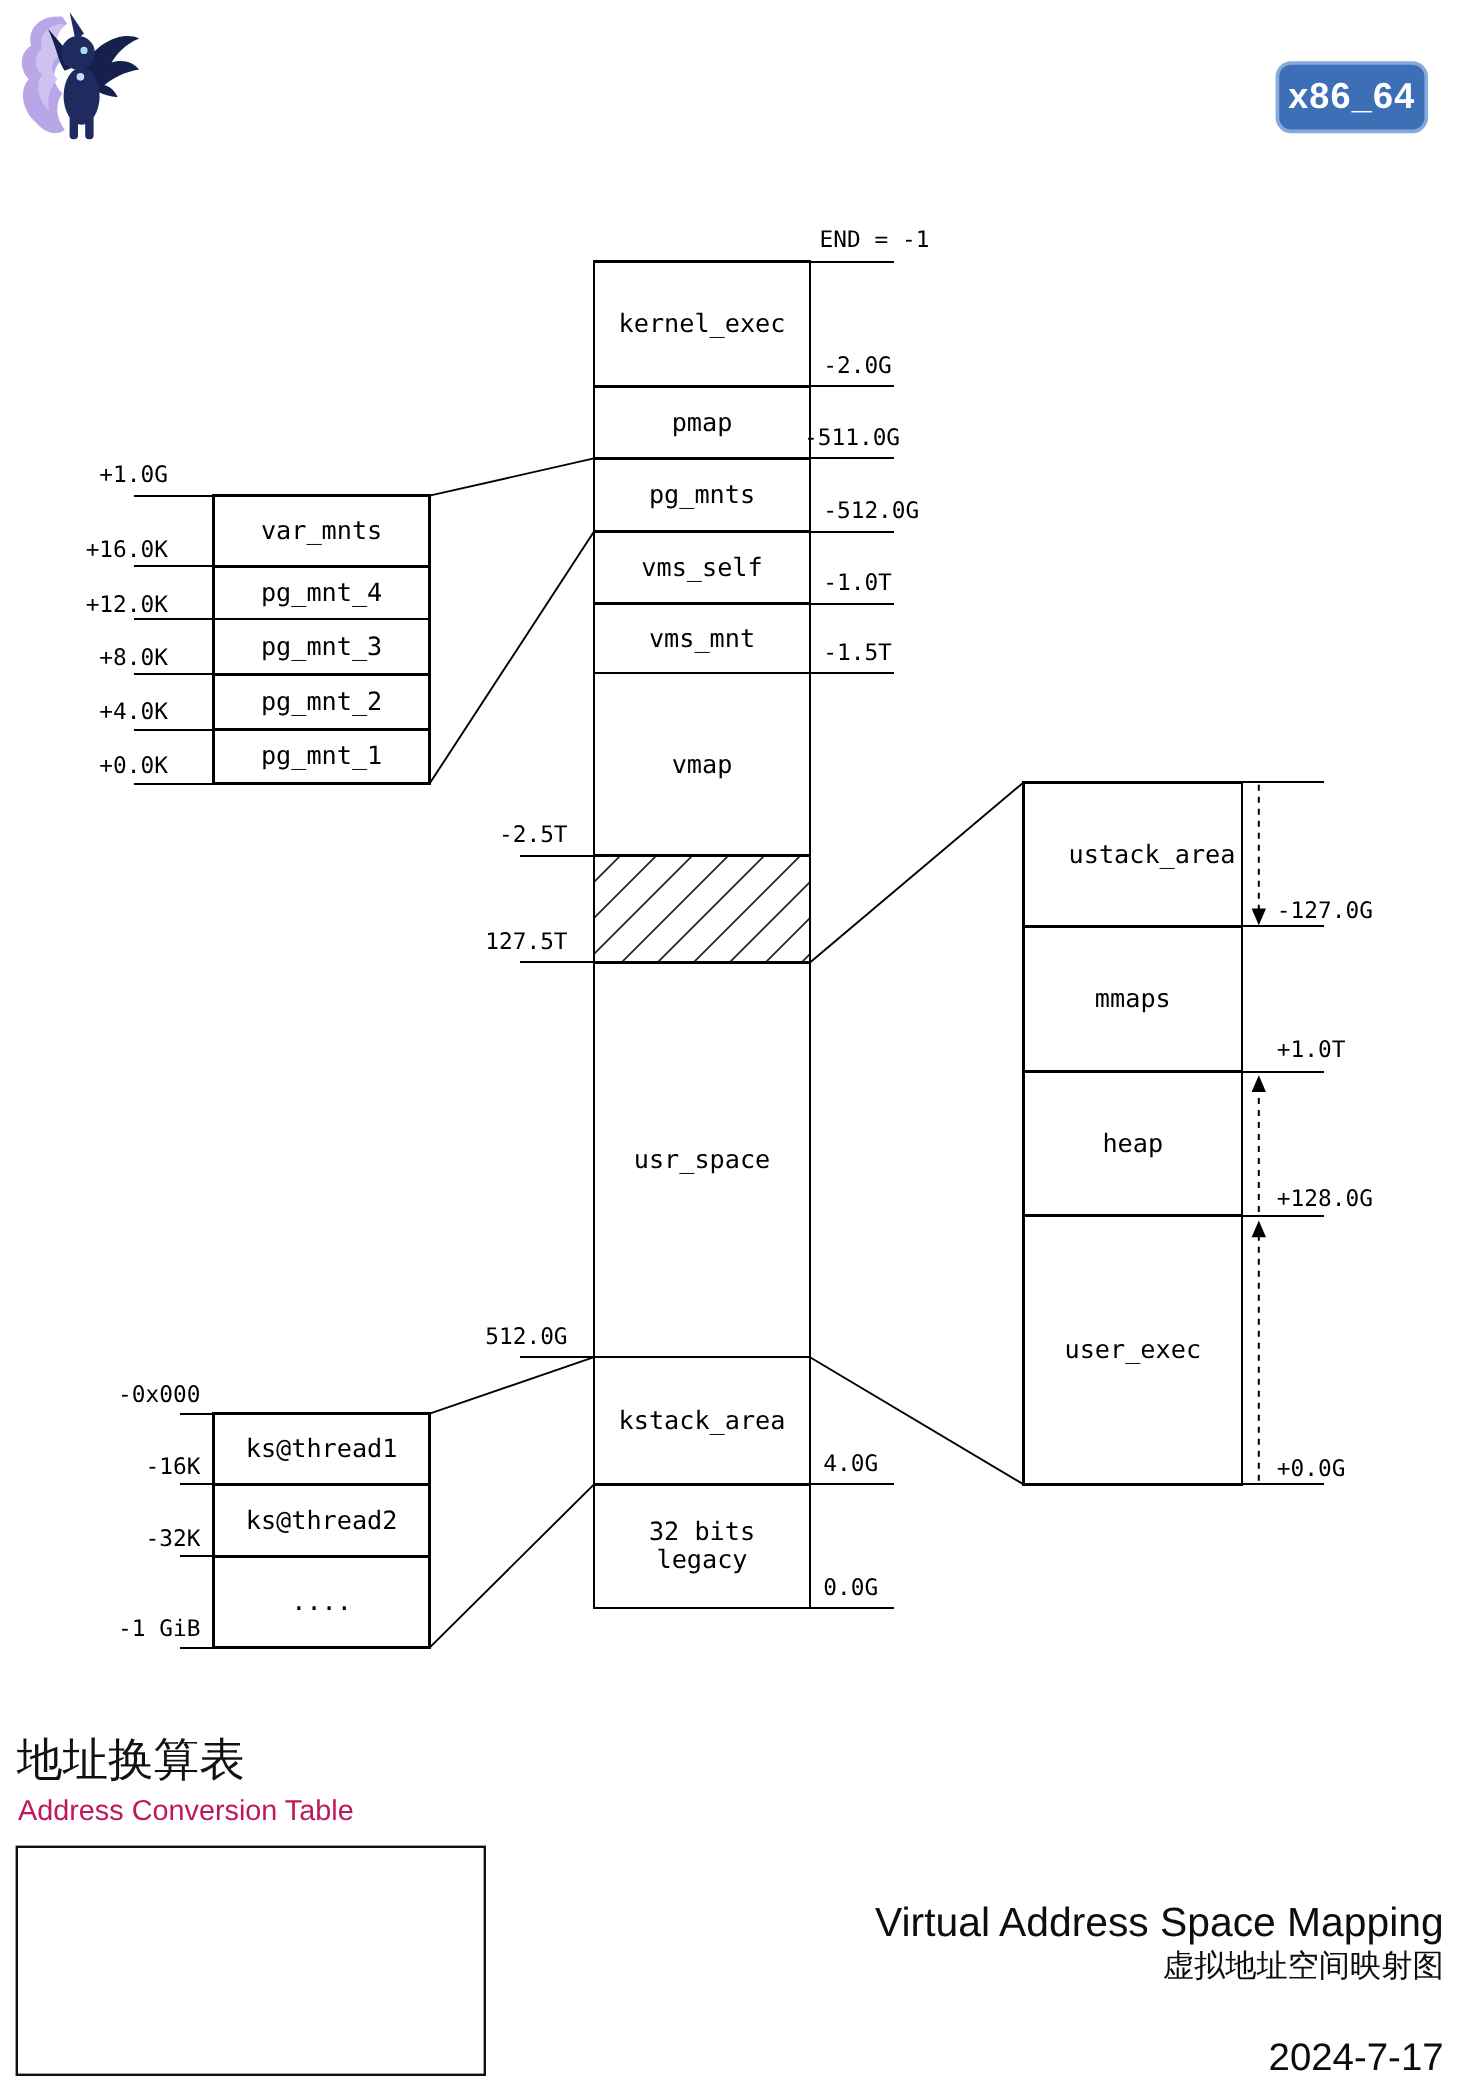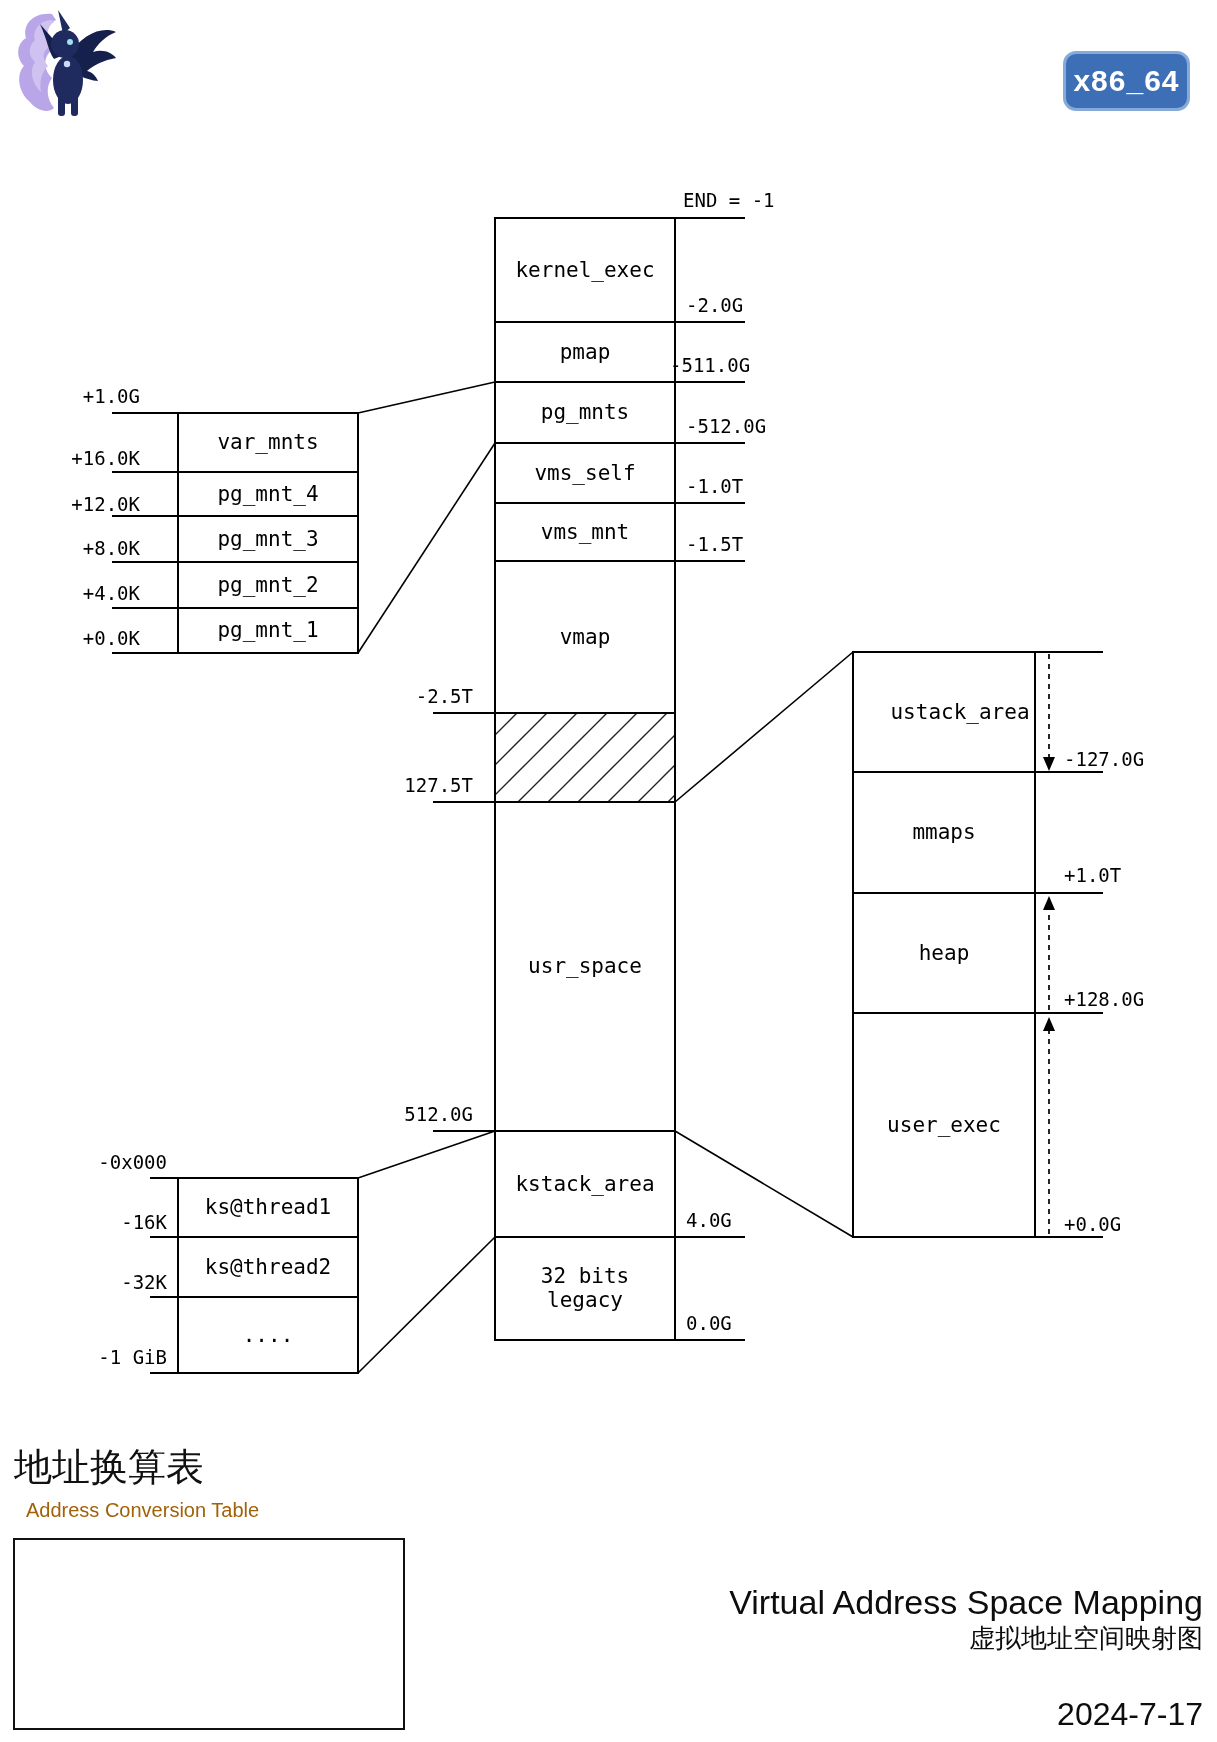--- a/index.html
+++ b/index.html
@@ -11,21 +11,21 @@
   .tick{position:absolute;font-size:19px;line-height:21px;white-space:pre;}
   .tick.ra{text-align:right;}
   .brand-text{position:absolute;left:118px;top:30px;height:84px;display:flex;align-items:flex-start;
               color:#1d4fa6;font-size:78px;line-height:80px;letter-spacing:-2px;font-weight:normal;}
   .brand-text svg{display:inline-block;vertical-align:-16px;margin:0 1px;}
   .badge{position:absolute;left:1063px;top:51px;width:127px;height:60px;background:#3d6fb6;
          border:3px solid #86aad9;border-radius:13px;box-sizing:border-box;
          display:flex;align-items:center;justify-content:center;
          color:#ffffff;font-size:30px;font-weight:bold;letter-spacing:1px;}
   .tbl-title-zh{position:absolute;left:14px;top:1445px;font-size:38px;line-height:44px;color:#111;}
-  .tbl-title-en{position:absolute;left:26px;top:1498px;font-size:20px;line-height:24px;color:#a16207;}
+  .tbl-title-en{position:absolute;left:15px;top:1498px;font-size:24px;line-height:24px;color:#be185d;}
   .conv-box{position:absolute;left:13px;top:1538px;width:392px;height:192px;border:2px solid #111;
             box-sizing:border-box;}
   .conv-rows{position:absolute;left:22px;top:1552px;font-size:22px;line-height:28.4px;white-space:pre;}
   .doc-title{position:absolute;right:14px;top:1583px;font-size:34px;line-height:38px;text-align:right;color:#0d0d0d;}
   .doc-sub{position:absolute;right:14px;top:1622px;font-size:26px;line-height:32px;text-align:right;color:#0d0d0d;}
   .doc-date{position:absolute;right:14px;top:1698px;font-size:32px;line-height:32px;text-align:right;color:#0d0d0d;}
 </style>
 </head>
 <body>
 

